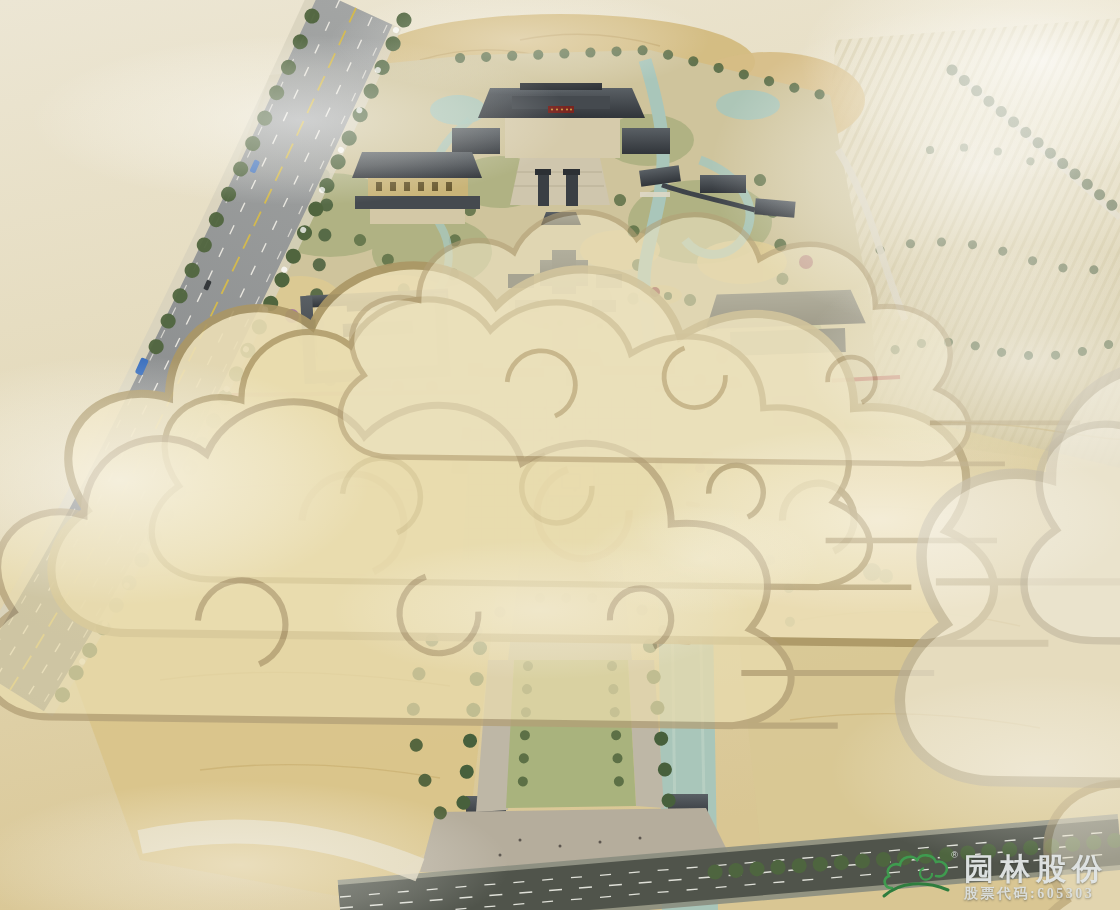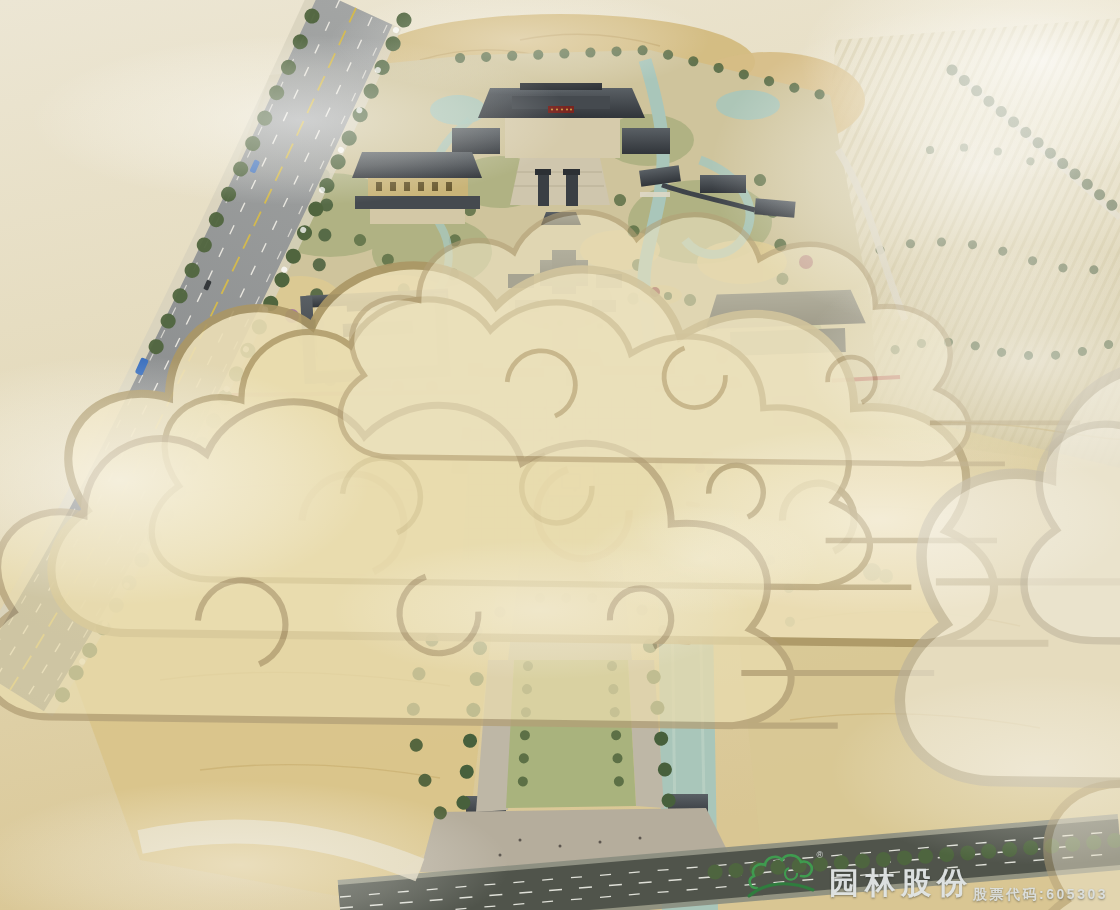--- a/index.html
+++ b/index.html
@@ -7,24 +7,24 @@
          font-family:"Liberation Sans",sans-serif;background:#e8e1cd;}
   #stage svg{position:absolute;inset:0;display:block;}
   
   .cl{stroke-width:1.6;}
   .clc{fill:none;stroke-width:1.4;}
   
   .logo{position:absolute;right:12px;bottom:8px;display:flex;align-items:flex-end;gap:12px;
         z-index:5;user-select:none;}
   .logo-icon{width:72px;height:50px;position:relative;}
   .logo-reg{position:absolute;top:-2px;right:-6px;font-size:9px;color:rgba(230,234,234,.9);}
-  .logo-text{display:flex;flex-direction:row;line-height:1.05;}
+  .logo-text{display:flex;flex-direction:column;line-height:1.05;font-family:Liberation Serif, serif;}
   .logo-name{font-size:30px;font-weight:bold;letter-spacing:6px;
              color:rgba(228,232,232,.95);text-shadow:0 1px 2px rgba(30,35,35,.45);}
-  .logo-code{font-size:14px;font-weight:bold;letter-spacing:2.5px;margin-top:20px;
+  .logo-code{font-size:14px;font-weight:bold;letter-spacing:2.5px;margin-top:3px;
              color:rgba(222,227,227,.92);text-shadow:0 1px 2px rgba(30,35,35,.45);}
 </style>
 </head>
 <body>
 
 <div id="stage">
 <svg viewBox="0 0 1120 910" xmlns="http://www.w3.org/2000/svg">
   <defs>
     <linearGradient id="bgG" x1="0" y1="0" x2="0.25" y2="1">
       <stop offset="0" stop-color="#ece6d4"></stop>

